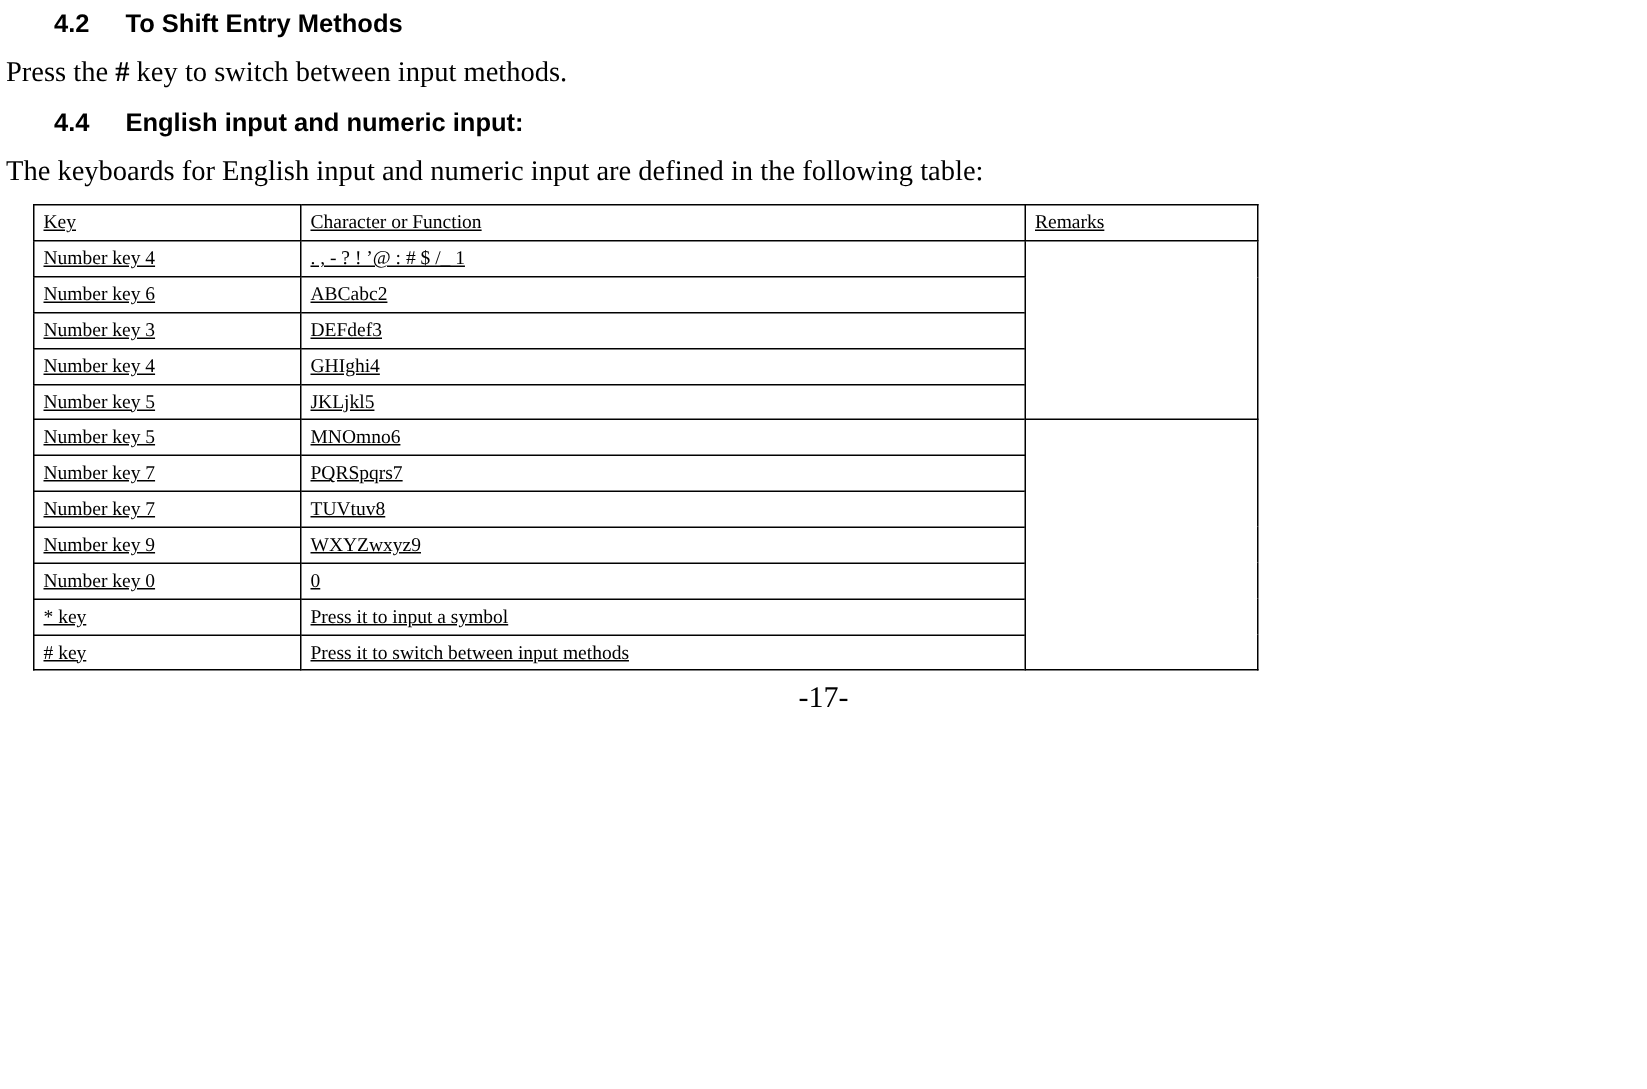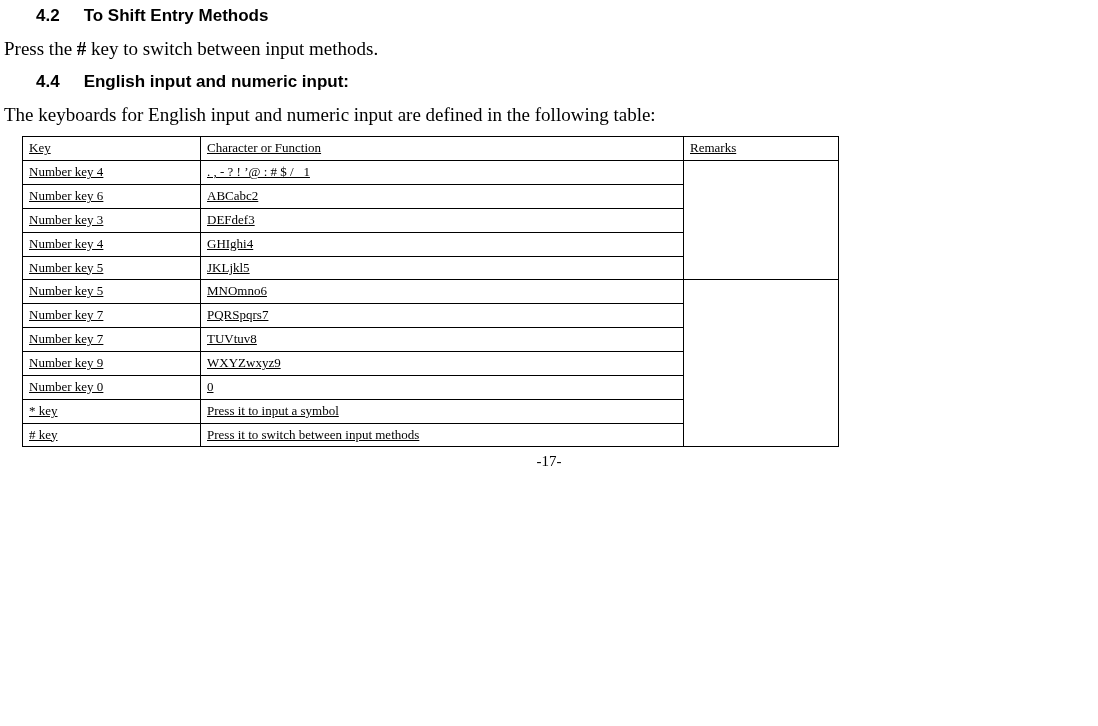--- a/index.html
+++ b/index.html
@@ -42,21 +42,21 @@
   td {
     border: 1px solid #000;
     padding: 2px 6px 2px 6px;
     vertical-align: top;
   }
   .col-key { width: 165px; }
   .col-char { width: 470px; margin-left: 27px; }
   .col-rem { width: 142px; }
   .footer {
     text-align: center;
-    font-size: 15px;
+    font-size: 20px;
     margin-top: 4px;
   }
 </style>
 </head>
 <body>
 
 <div class="page">
   <div class="section-heading">
     <span>4.2</span><span class="tab"></span><span>To Shift Entry Methods</span>
   </div>

